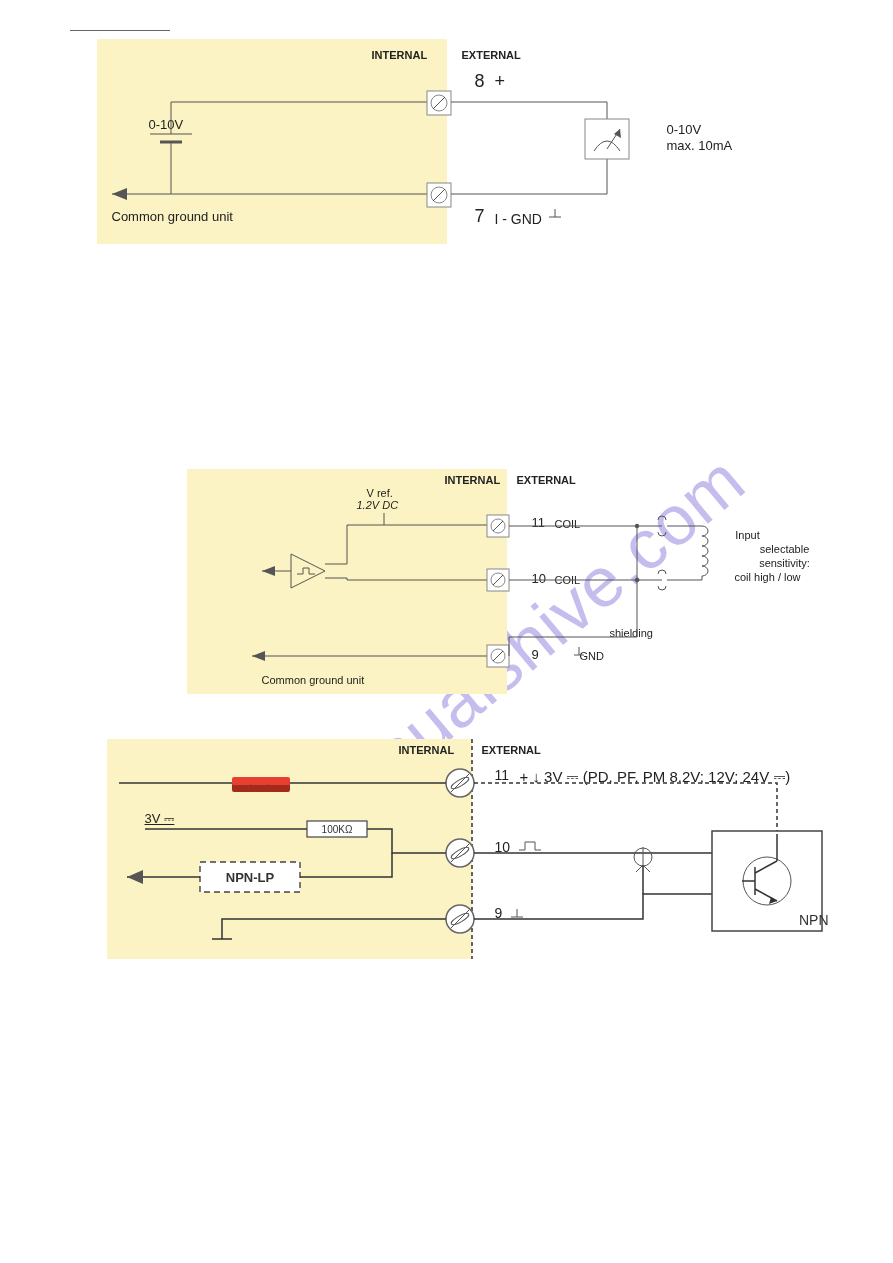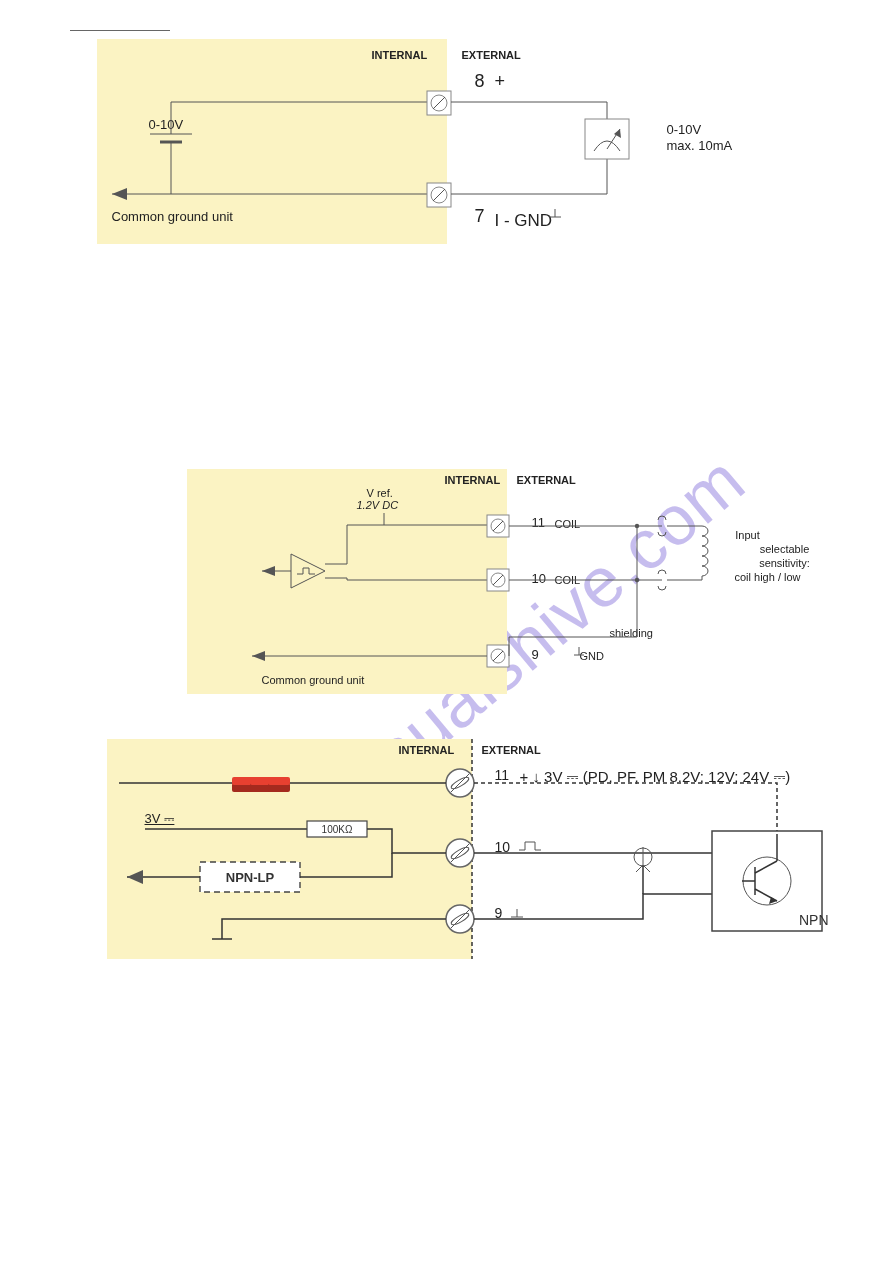--- a/index.html
+++ b/index.html
@@ -43,21 +43,21 @@
 
   <div class="fig" style="width:760px;height:210px;left:0;">
     <div class="int-box" style="left:30px;top:0;width:350px;height:205px;"></div>
     <span class="label bold" style="left:305px;top:10px;">INTERNAL</span>
     <span class="label bold" style="left:395px;top:10px;">EXTERNAL</span>
     <span class="label" style="left:82px;top:78px;">0-10V</span>
     <span class="label" style="left:45px;top:170px;">Common ground unit</span>
     <span class="label" style="left:408px;top:32px;font-size:18px;">8</span>
     <span class="label" style="left:428px;top:32px;font-size:18px;">+</span>
     <span class="label" style="left:408px;top:167px;font-size:18px;">7</span>
-    <span class="label" style="left:428px;top:172px;font-size:17px;">I - GND</span>
+    <span class="label" style="left:428px;top:172px;font-size:14px;">I - GND</span>
     <span class="label" style="left:600px;top:83px;">0-10V</span>
     <span class="label" style="left:600px;top:99px;">max. 10mA</span>
     <svg width="760" height="210">
 
       <g class="battery">
         <line class="long" x1="83" y1="95" x2="125" y2="95"></line>
         <line class="short" x1="93" y1="103" x2="115" y2="103"></line>
       </g>
 
       <polyline class="wire" points="104,95 104,63 360,63"></polyline>

